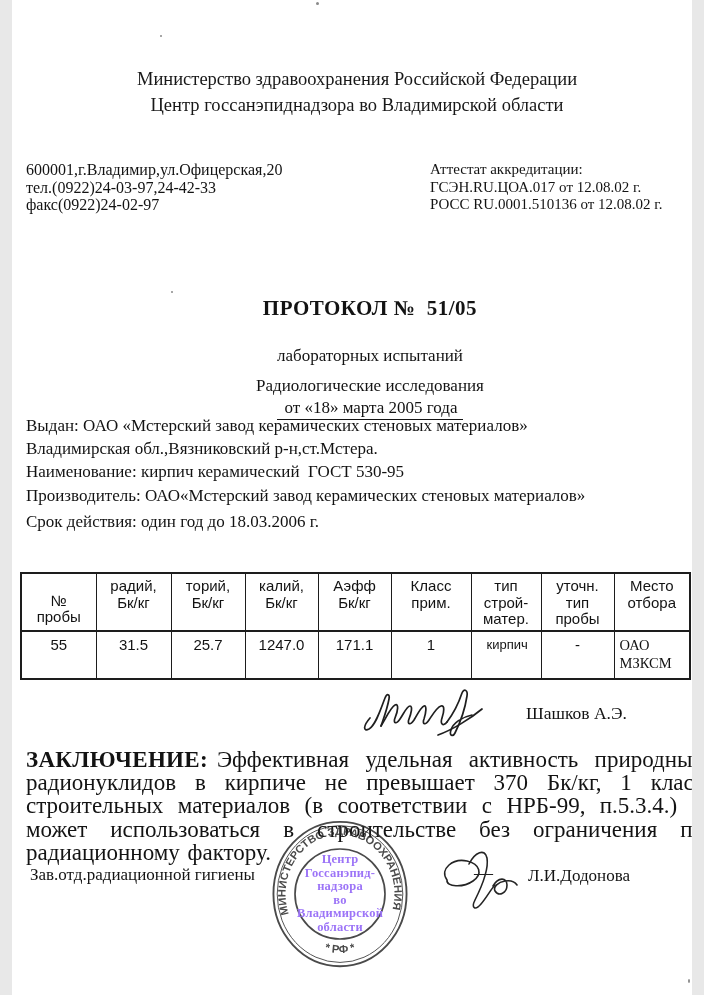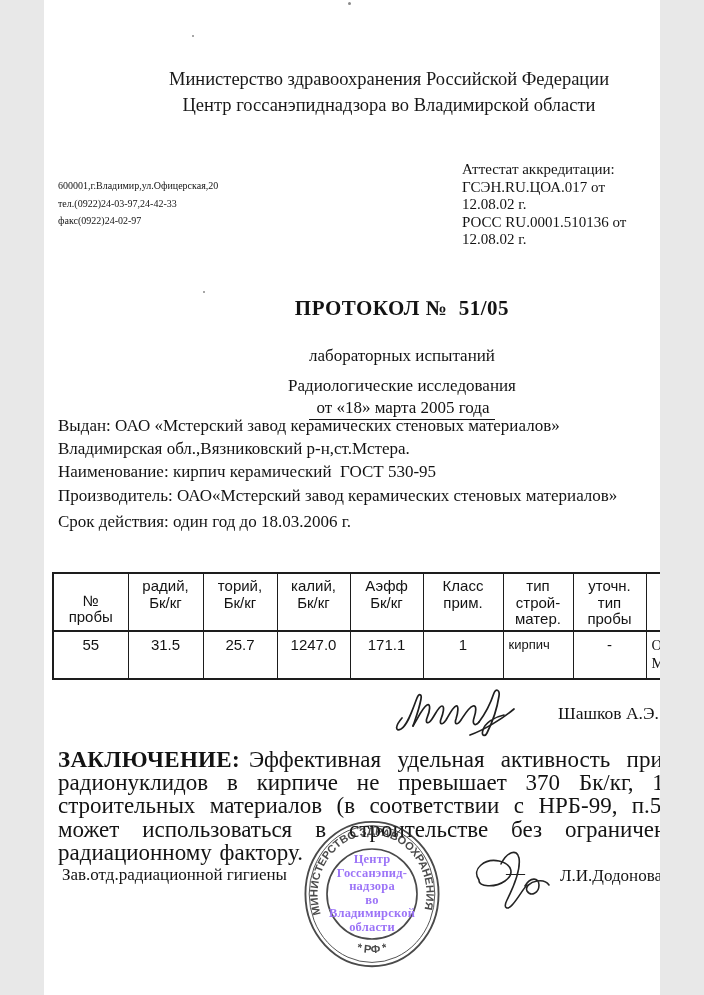--- a/index.html
+++ b/index.html
@@ -1,37 +1,37 @@
 <!DOCTYPE html>
 <html lang="ru"><head>
 <meta charset="utf-8">
 <style>
   html,body{margin:0;padding:0;background:#e8e8e8;}
   .page{
     position:relative;
-    width:616px;height:995px;
+    width:680px;height:995px;
     background:#ffffff;
     margin:0 auto;
     overflow:hidden;
     color:#131313;
     font-family:"Liberation Serif", serif;
   }
   .abs{position:absolute;}
   .line{white-space:pre-wrap;}
 
   
   .org-header{
     left:0;top:66px;width:690px;
     text-align:center;
     font-size:18.5px;line-height:26px;
     color:#181818;
   }
 
   
-  .contact-block{left:14px;top:161px;font-size:10px;line-height:17.5px;margin-top:16px;}
+  .contact-block{left:14px;top:161px;font-size:16px;line-height:17.5px;}
   .accreditation-block{left:418px;top:161px;font-size:15px;line-height:17.5px;}
 
   
   .title-block{left:12px;top:296px;width:692px;text-align:center;}
   .protocol-title{font-size:21px;font-weight:bold;letter-spacing:.5px;white-space:pre-wrap;}
   .protocol-sub{font-size:17px;line-height:21.5px;margin-top:24px;}
   .protocol-date{display:inline-block;font-size:17px;margin-top:2px;
     border-bottom:1.6px solid #131313;padding:0 5px 1px 7px;}
 
   
@@ -53,21 +53,21 @@
     font-weight:normal;font-size:15px;line-height:16.5px;
     text-align:center;vertical-align:top;
     padding:4px 1px 2px 1px;white-space:pre-line;
     height:44px;border-bottom:2px solid #1d1d1d;
   }
   .results-table th.th-sample{vertical-align:bottom;padding-bottom:4px;}
   .results-table td{
     font-size:15px;line-height:17px;text-align:center;vertical-align:top;
     padding:4px 1px 2px 1px;height:40px;
   }
-  .results-table td.cell-material{font-size:13px;text-align:left;padding-left:5px;}
+  .results-table td.cell-material{font-size:13px;text-align:left;padding-left:15px;}
   .results-table td.cell-place{
     font-family:"Liberation Serif", serif;font-size:14.5px;
     text-align:left;padding-left:5px;white-space:pre-line;line-height:18px;
   }
 
   
   .responsible-block{left:14px;top:687px;font-size:17px;line-height:23px;}
   .expert-name{left:514px;top:703px;font-size:17.5px;}
 
   

